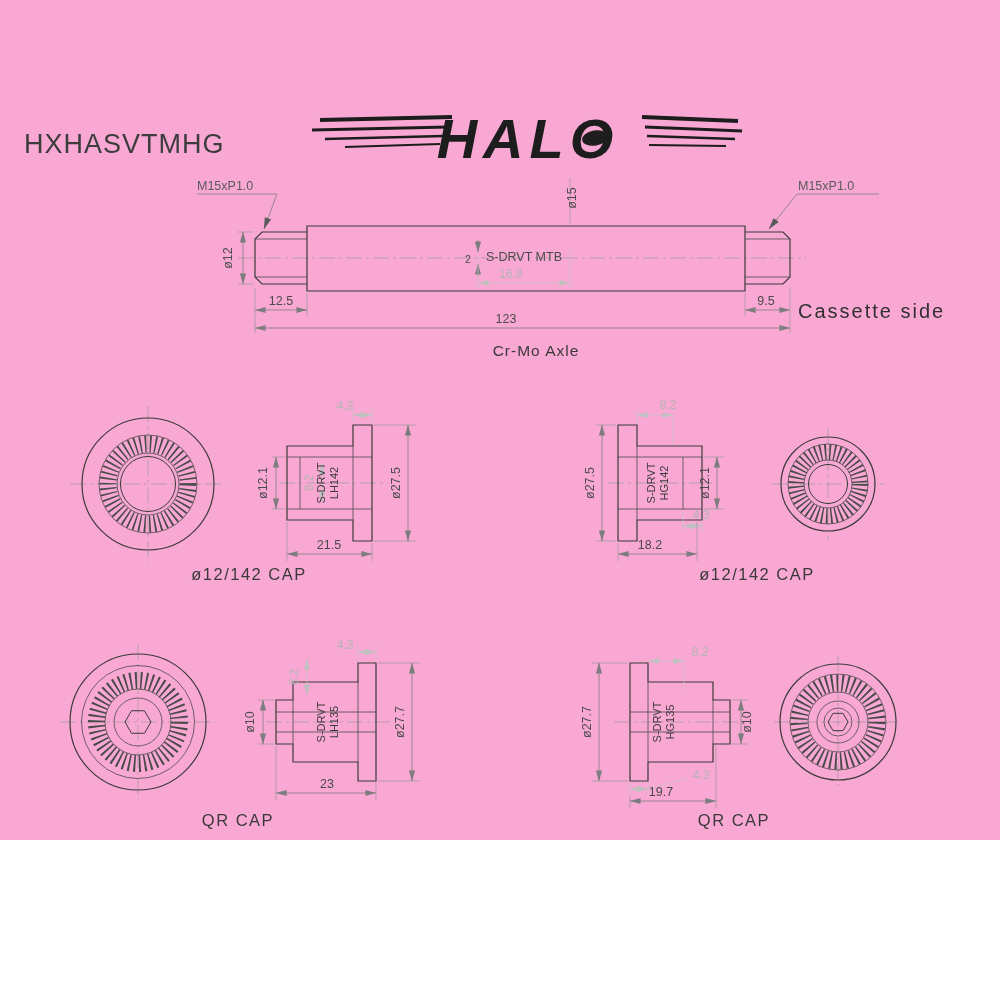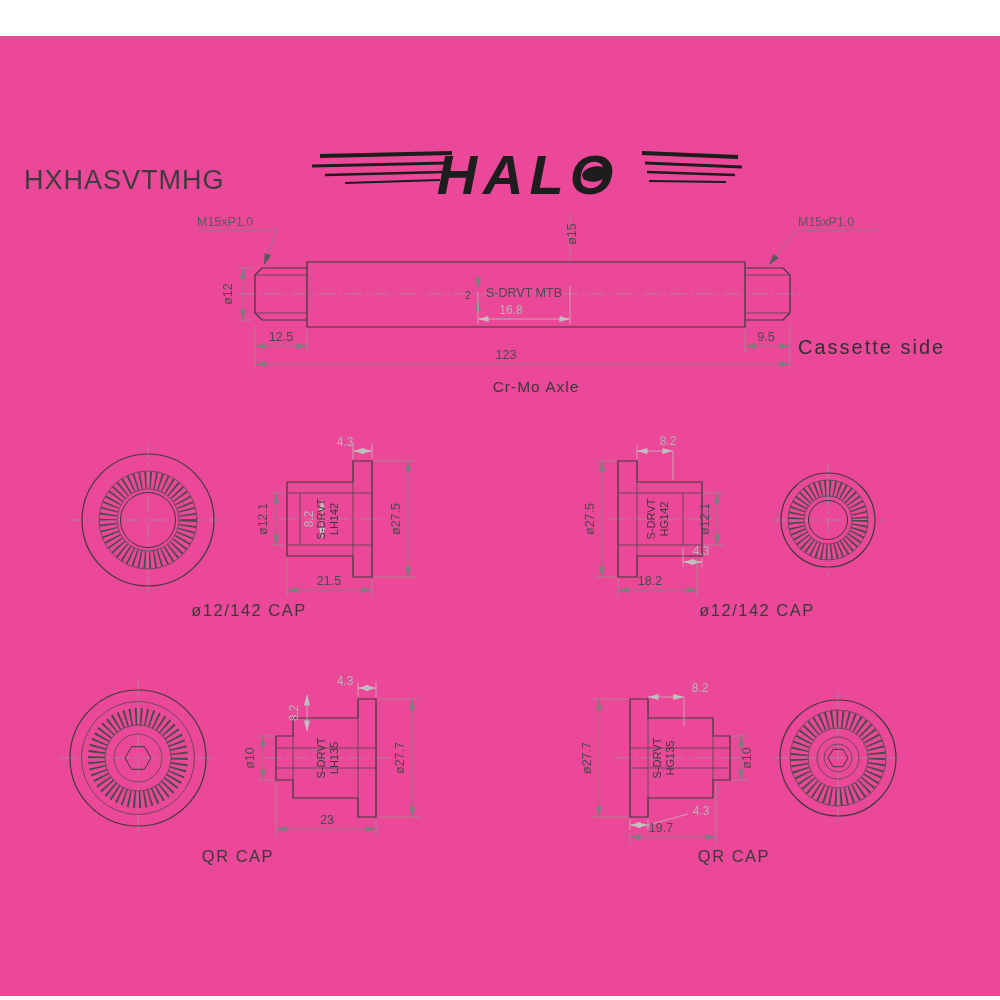--- a/index.html
+++ b/index.html
@@ -1,16 +1,16 @@
 <!DOCTYPE html>
 <html><head>
 <meta charset="utf-8">
 <style>
   html,body{margin:0;padding:0;background:#ffffff;}
-  #stage{position:relative;width:1000px;height:960px;background:#ec4899;overflow:hidden;margin-top:36px;}
+  #stage{position:relative;width:1000px;height:840px;background:#f9a8d4;overflow:hidden;}
   svg{display:block;}
   
   .ol   {stroke:#3a3a3a;stroke-width:1.2;fill:none;stroke-linejoin:miter;}
   .ol1  {stroke:#3a3a3a;stroke-width:1.0;fill:none;}
   .ol2  {stroke:#4a4a4a;stroke-width:0.8;fill:none;}
   .ext  {stroke:#9a9a9a;stroke-width:0.7;fill:none;}
   .extg {stroke:#c6c6c6;stroke-width:0.7;fill:none;}
   .dim  {stroke:#7d7d7d;stroke-width:0.8;fill:none;}
   .dimg {stroke:#c0c0c0;stroke-width:0.8;fill:none;}
   .cl   {stroke:#9b9b9b;stroke-width:0.7;fill:none;stroke-dasharray:16 4 3 4;}

